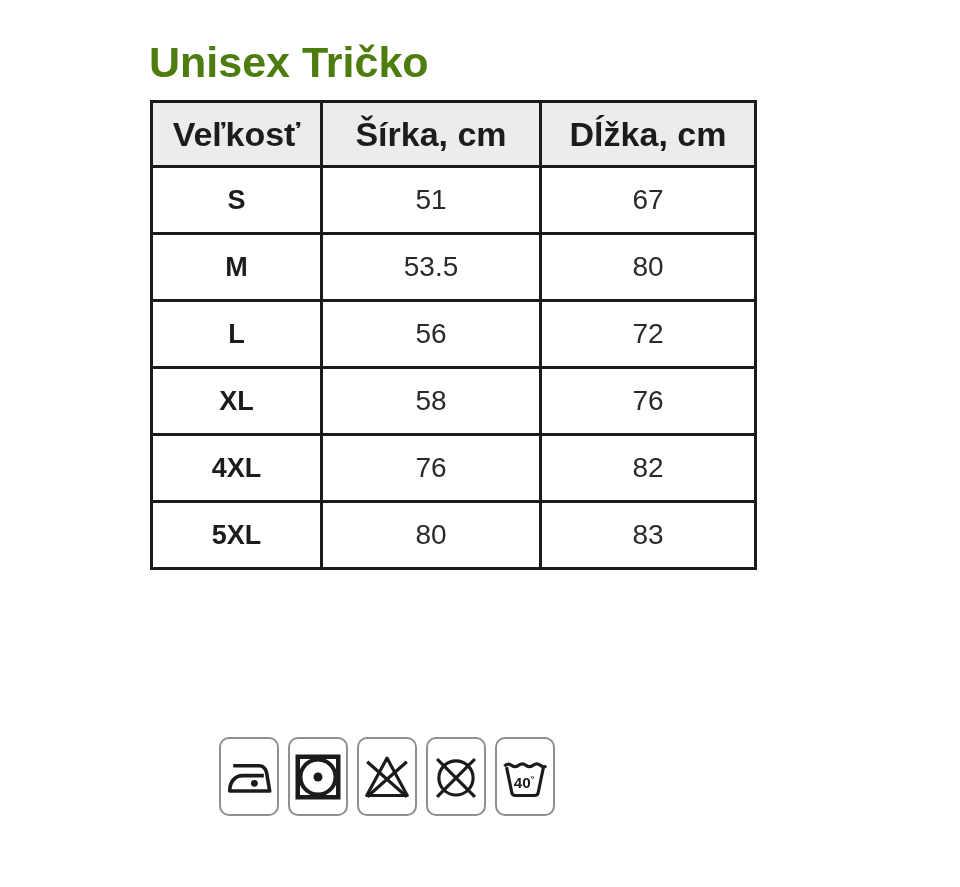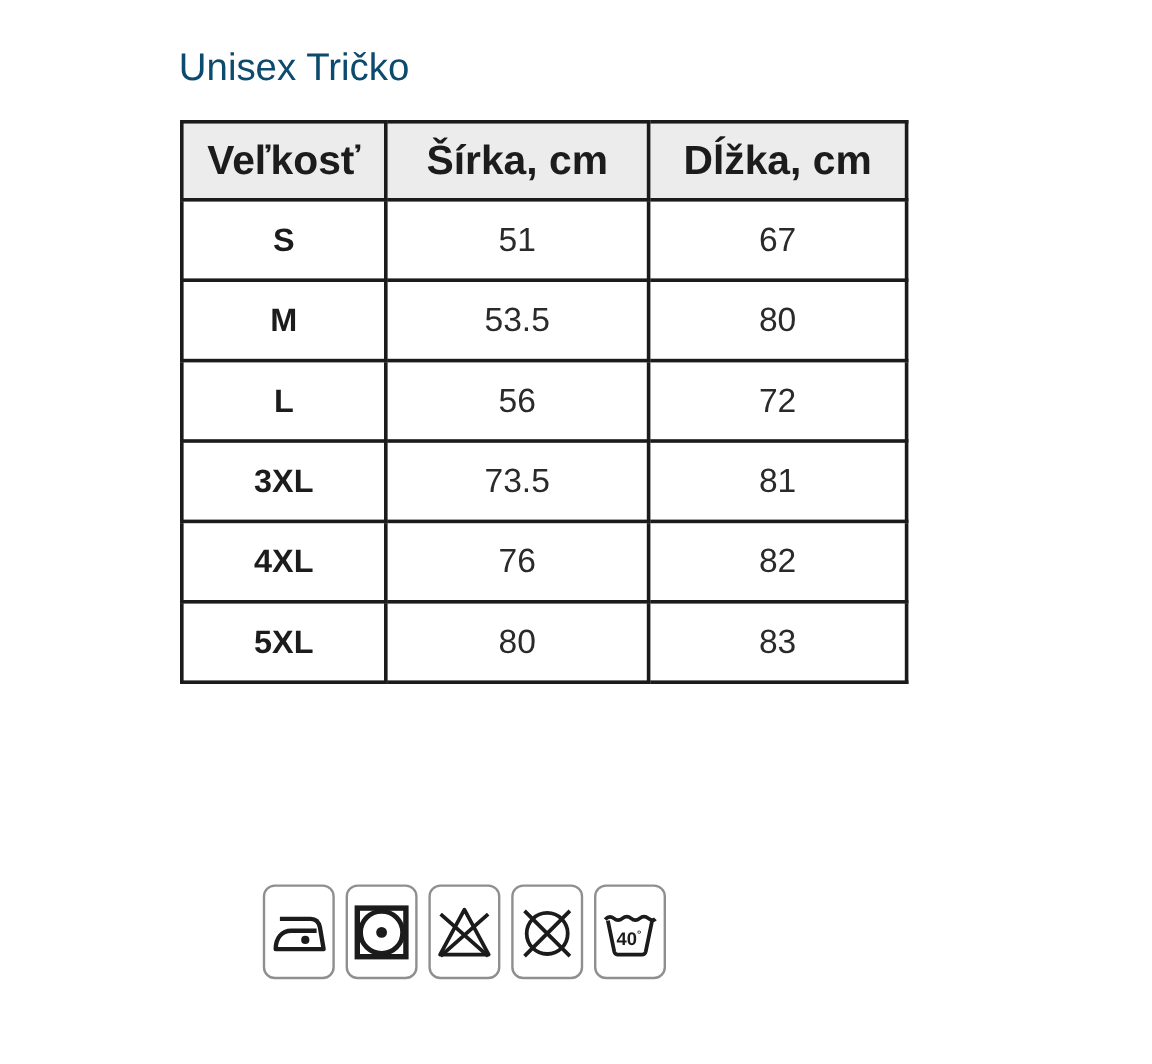--- a/index.html
+++ b/index.html
@@ -2,21 +2,21 @@
 <html><head>
 <meta charset="utf-8">
 <style>
   html,body{margin:0;padding:0;}
   body{
     width:960px;height:887px;background:#ffffff;position:relative;overflow:hidden;
     font-family:"Liberation Sans","DejaVu Sans",sans-serif;color:#1c1c1c;
   }
   .page-title{
     position:absolute;left:149px;top:38px;
-    font-size:32px;font-weight:400;letter-spacing:0px;color:#0c4a6e;
+    font-size:43px;font-weight:700;letter-spacing:0px;color:#4d7c0f;
   }
   table.size-table{
     position:absolute;left:150px;top:100px;
     border-collapse:collapse;table-layout:fixed;width:604px;
   }
   .size-table th,.size-table td{
     border:3px solid #1b1b1b;text-align:center;vertical-align:middle;
     overflow:hidden;white-space:nowrap;
   }
   .size-table th{
@@ -65,23 +65,23 @@
         <td class="size">M</td>
         <td class="num">53.5</td>
         <td class="num">80</td>
       </tr>
       <tr>
         <td class="size">L</td>
         <td class="num">56</td>
         <td class="num">72</td>
       </tr>
       <tr>
-        <td class="size">3XL</td>
-        <td class="num">73.5</td>
-        <td class="num">81</td>
+        <td class="size">XL</td>
+        <td class="num">58</td>
+        <td class="num">76</td>
       </tr>
       <tr>
         <td class="size">4XL</td>
         <td class="num">76</td>
         <td class="num">82</td>
       </tr>
       <tr>
         <td class="size">5XL</td>
         <td class="num">80</td>
         <td class="num">83</td>

